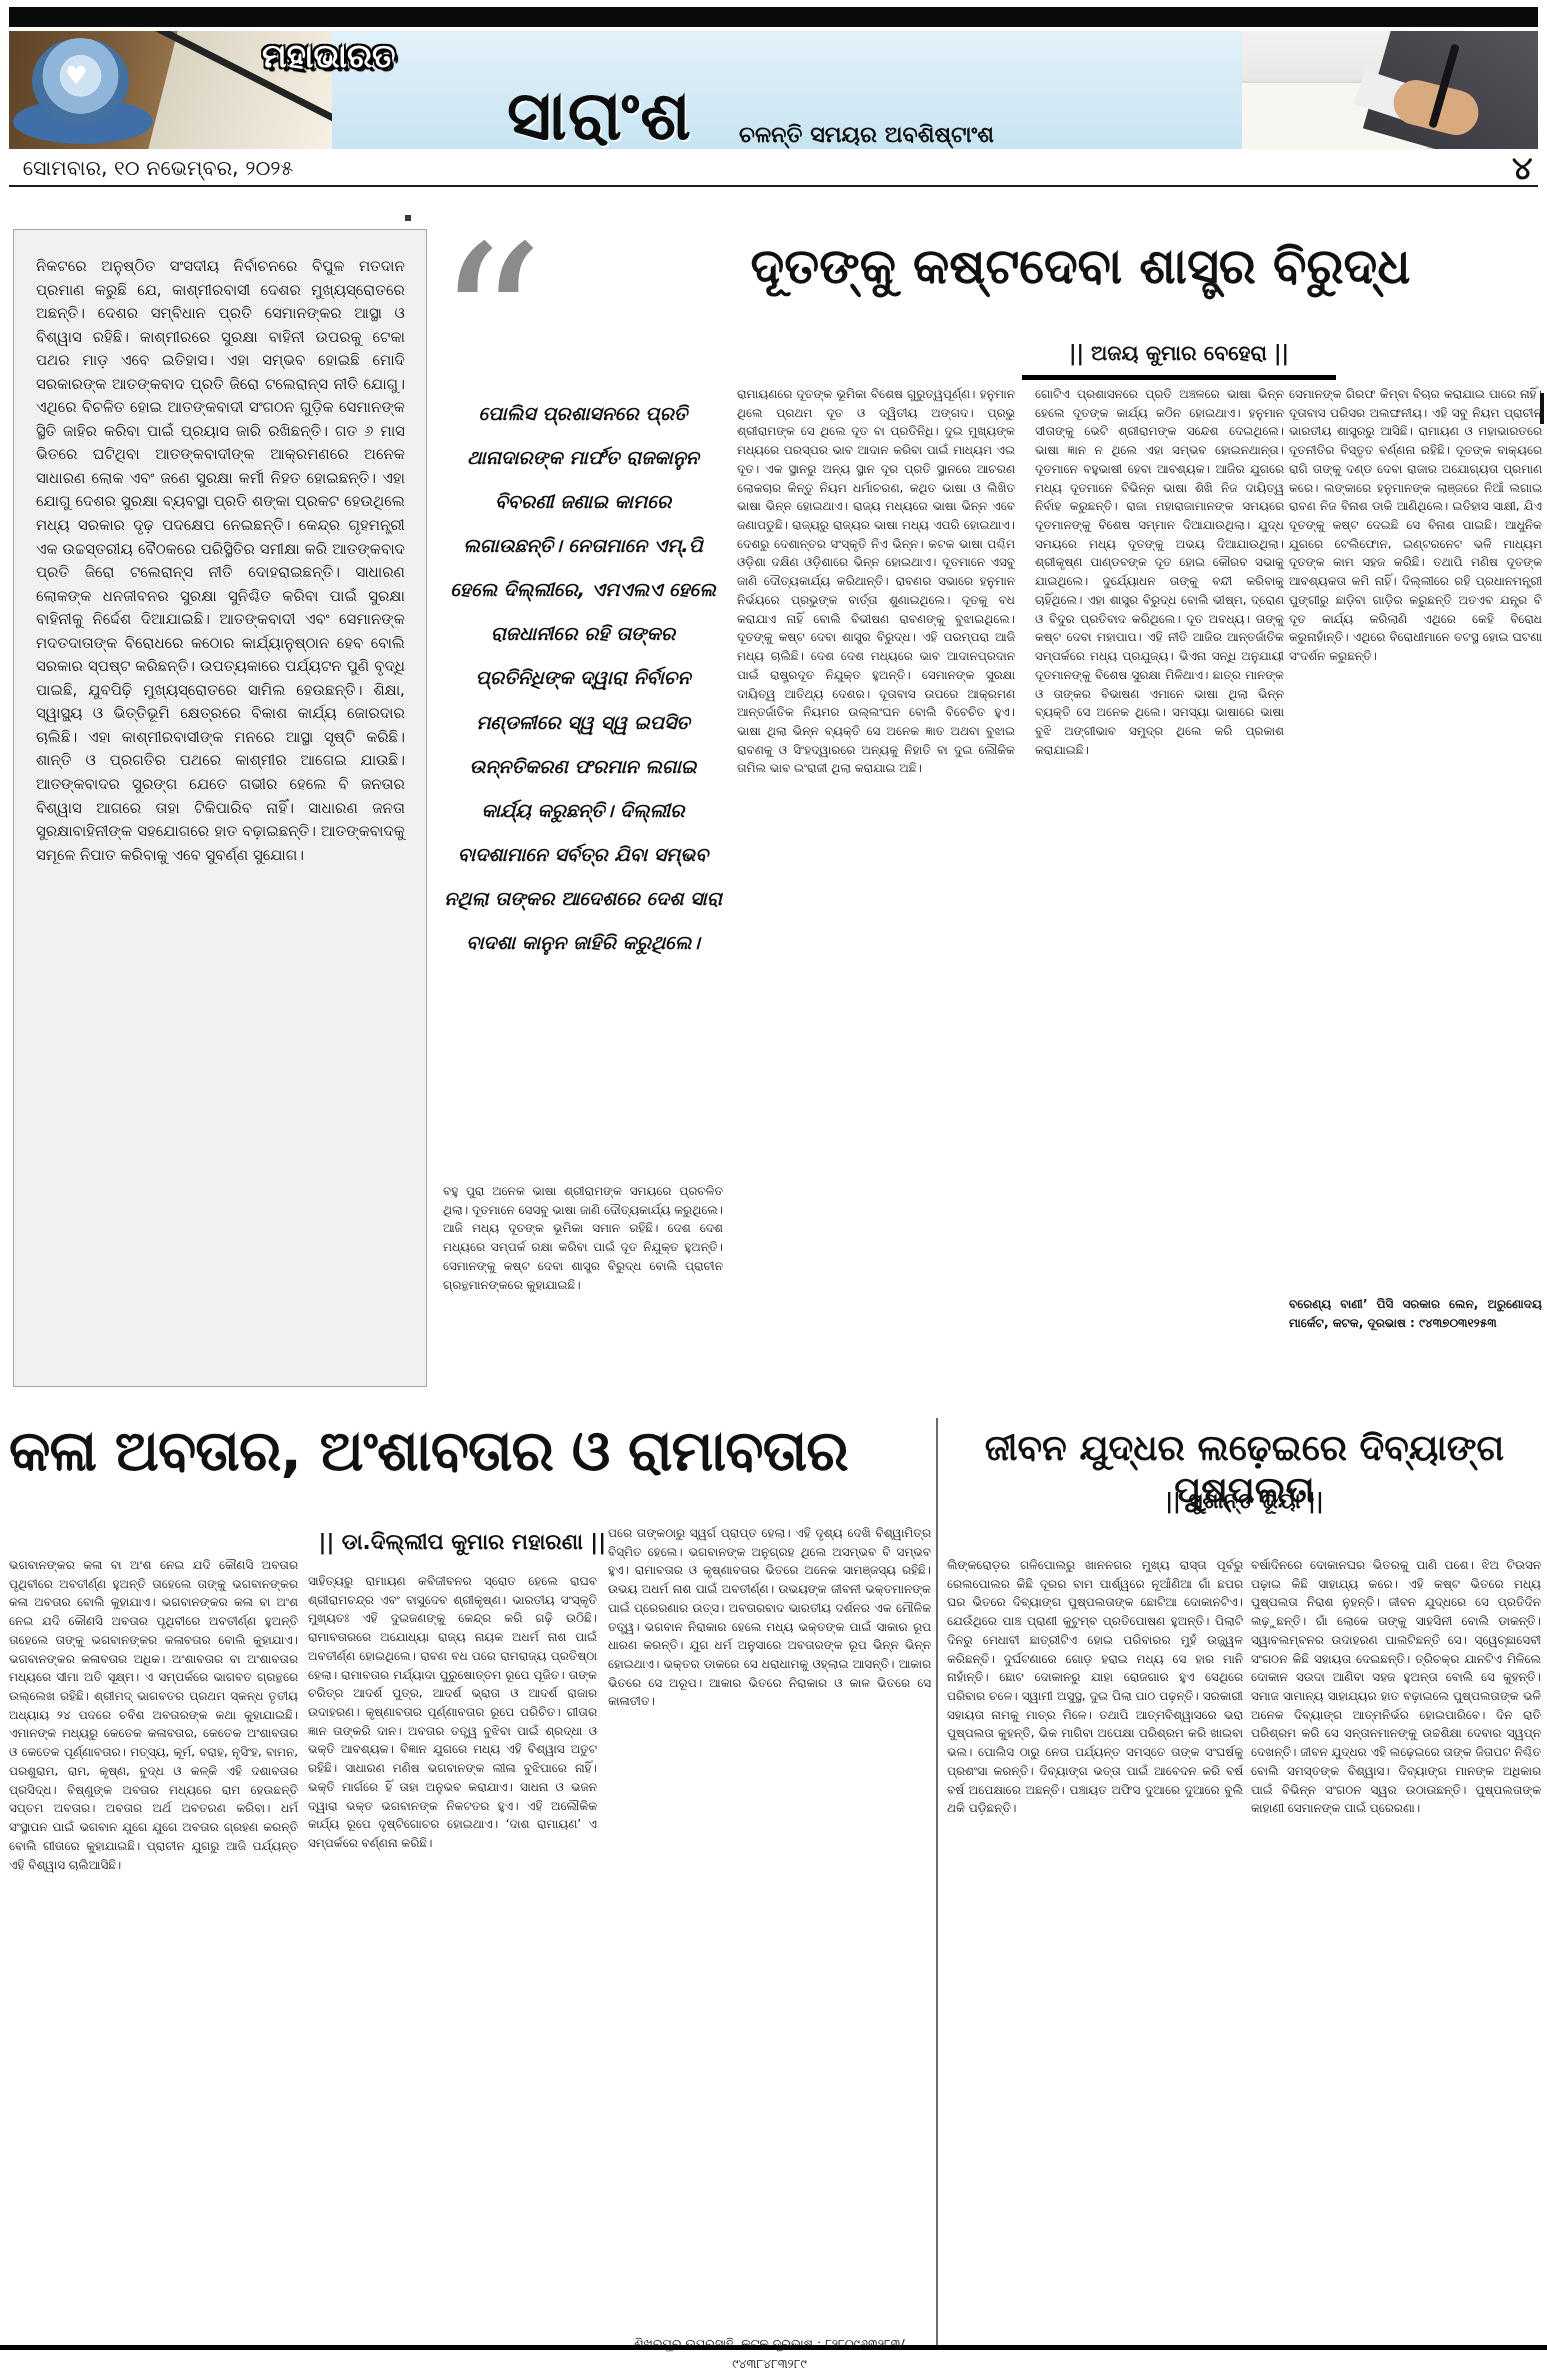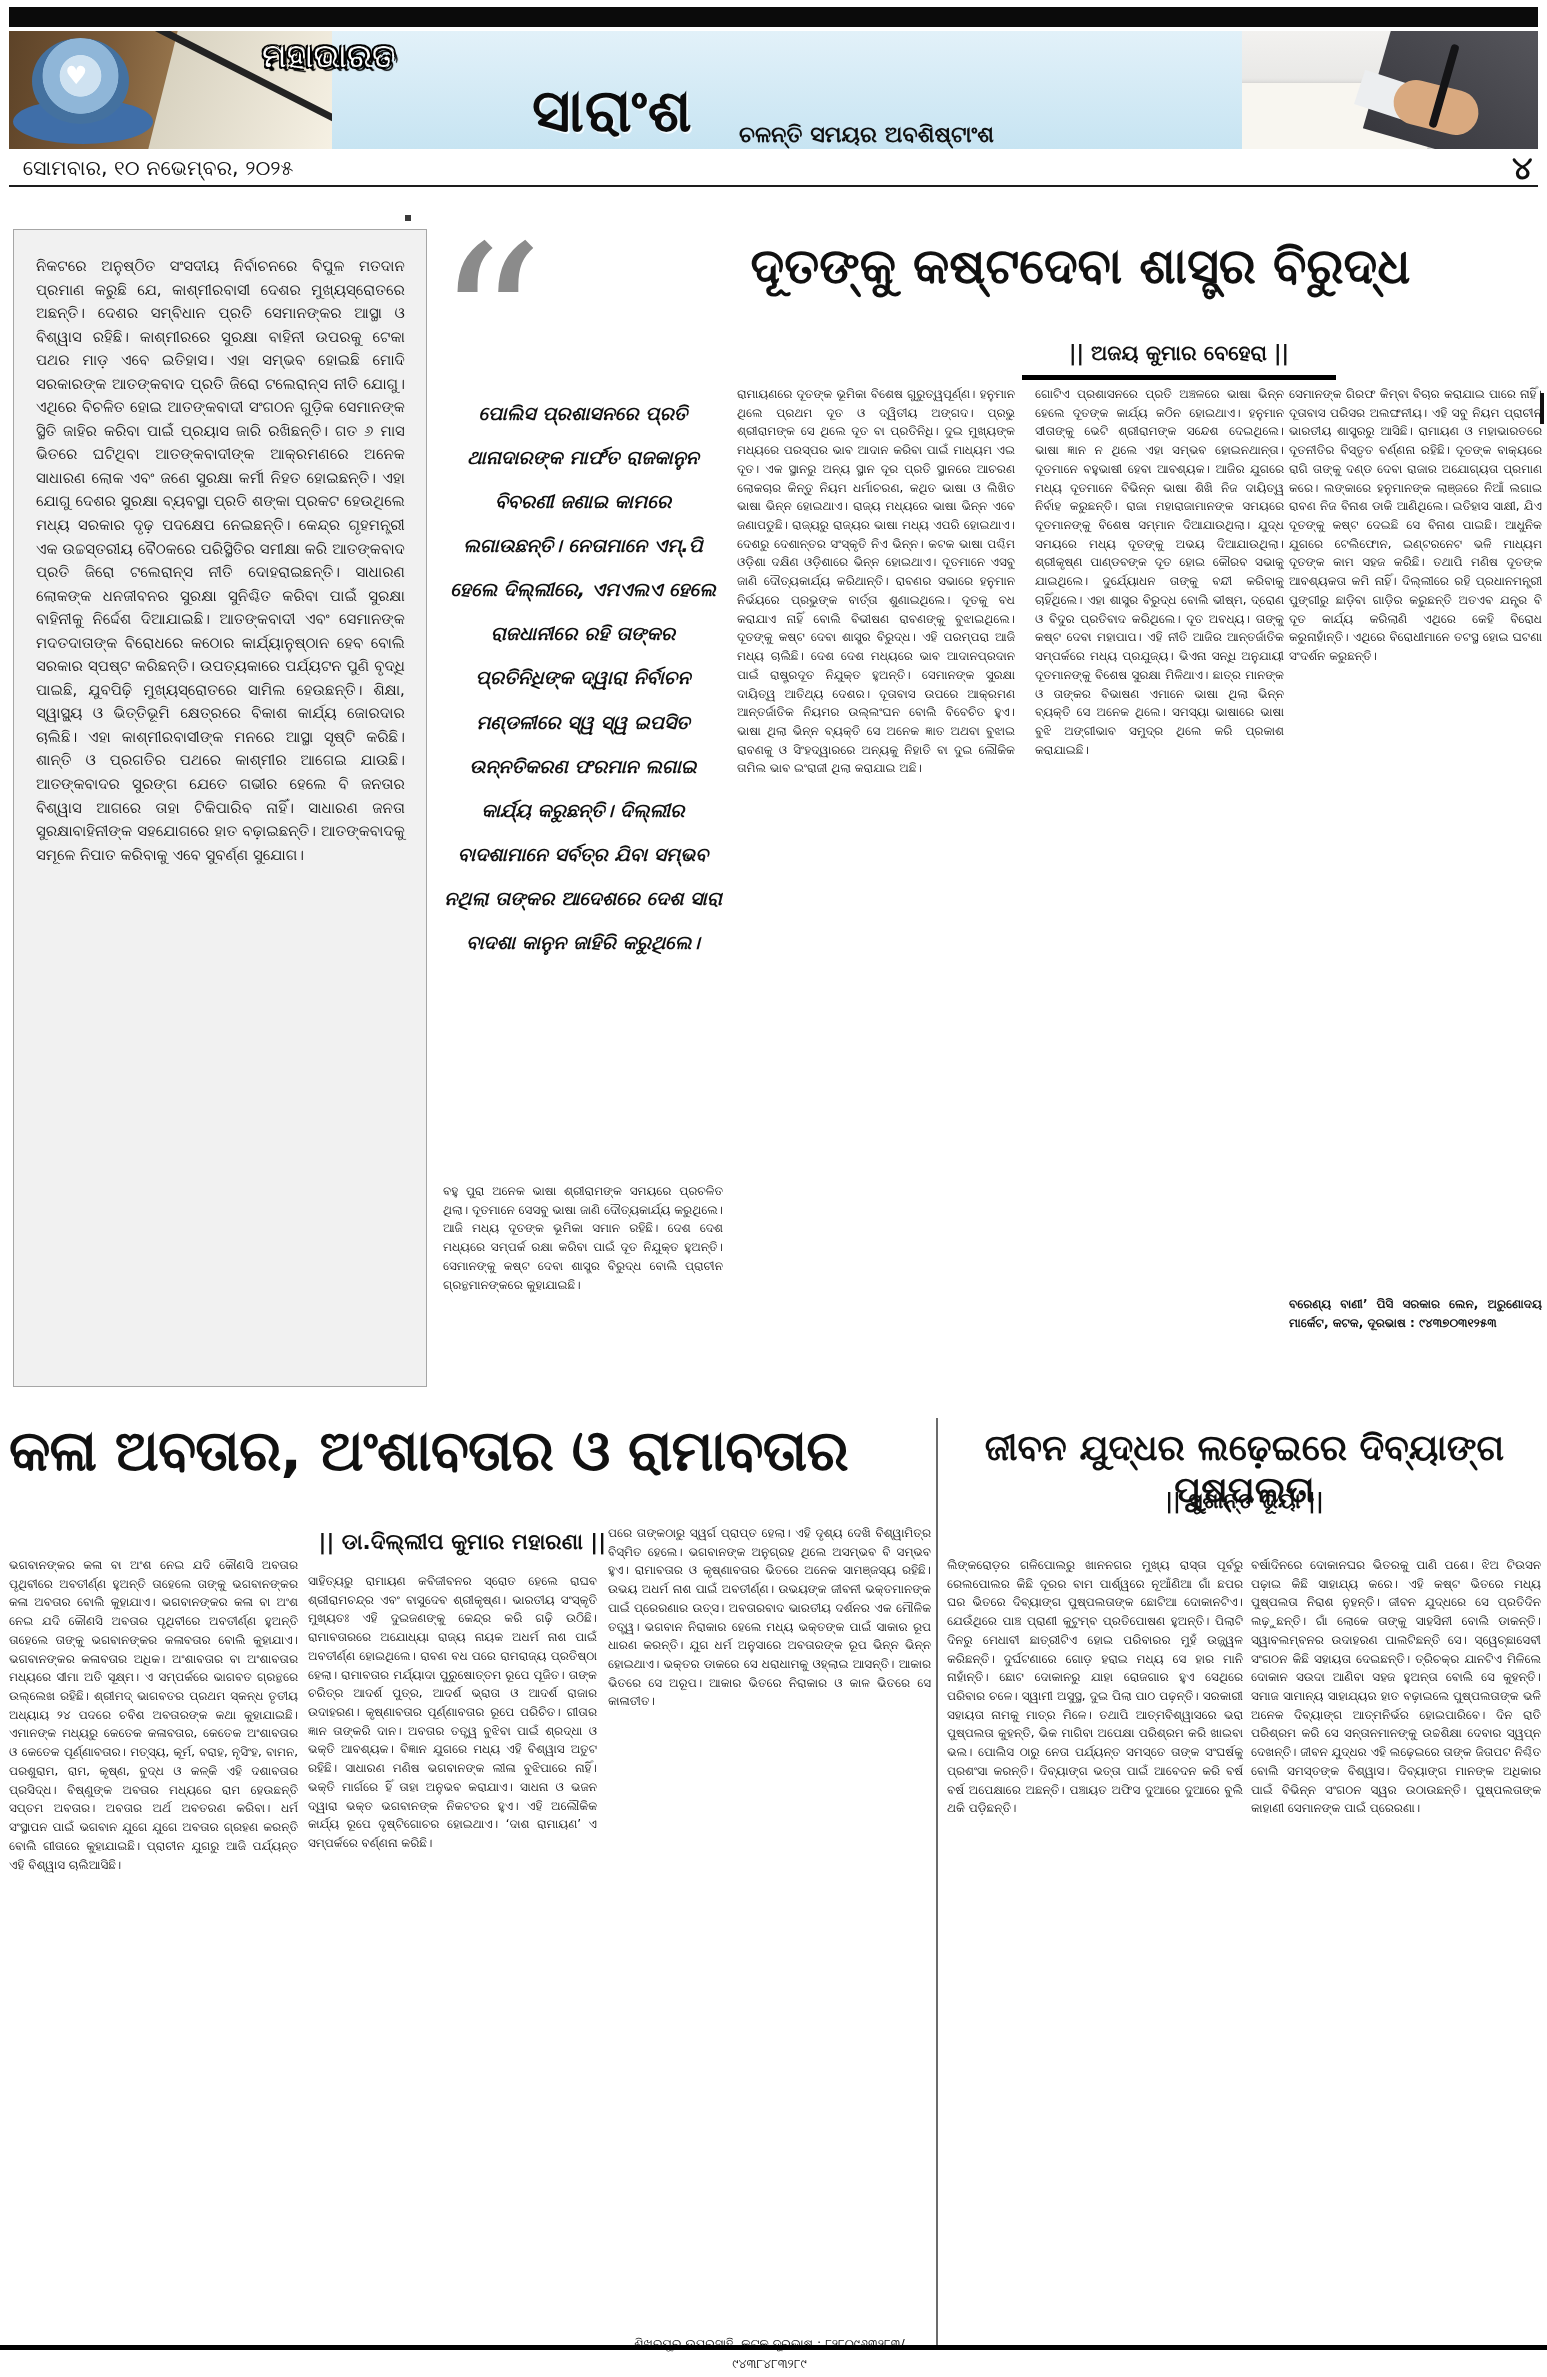--- a/index.html
+++ b/index.html
@@ -16,23 +16,23 @@
   .pen-left{position:absolute;left:134px;top:39px;width:206px;height:7.2px;background:#232323;border-radius:3.6px;transform:rotate(27deg);}
   .saucer{position:absolute;left:3.6px;top:68px;width:140px;height:45px;background:#3f6ea8;border-radius:50%;}
   .cup{position:absolute;left:23px;top:7.2px;width:97px;height:86px;border-radius:50%;background:radial-gradient(circle at 50% 44%,#cfe2f1 0 30%,#8fb6d8 31% 55%,#44719f 56% 100%);}
   .heart{position:absolute;left:56px;top:32px;color:#fff;font-size:25px;line-height:1;}
   .photo-right{right:0;top:0;width:296px;height:118px;overflow:hidden;background:linear-gradient(180deg,#f2f1ef,#dcdcda);}
   .paper{position:absolute;left:-27px;bottom:-5.4px;width:75%;height:60%;background:#f8f6f0;transform:skewX(-18deg);box-shadow:0 0 5.4px rgba(0,0,0,.15);}
   .arm{position:absolute;right:-43px;top:-25px;width:68%;height:130%;background:linear-gradient(200deg,#5a5a60,#38383e);transform:rotate(16deg);}
   .cuff{position:absolute;right:115px;top:48px;width:65px;height:36px;background:#eceef0;transform:rotate(18deg);}
   .hand{position:absolute;right:59px;top:54px;width:86px;height:45px;background:#d9a97f;border-radius:23px;transform:rotate(14deg);}
   .pen-right{position:absolute;right:90px;top:12.6px;width:8px;height:86px;background:#141416;transform:rotate(16deg);border-radius:3.6px;}
-  .masthead{left:253px;top:5.4px;font-size:33px;font-weight:400;color:#fff;
+  .masthead{left:253px;top:5.4px;font-size:33px;font-weight:700;color:#fff;
     text-shadow:-1.8px -1.8px 0 #000,1.8px -1.8px 0 #000,-1.8px 1.8px 0 #000,1.8px 1.8px 0 #000,3.6px 3.6px 0.9px #000;}
-  .banner-title{left:523px;top:45px;font-size:59px;font-weight:800;color:#0c0c0c;letter-spacing:0.9px;text-shadow:1.8px 1.8px 0 #f2fafe;text-align:right;}
+  .banner-title{left:498px;top:45px;font-size:68px;font-weight:800;color:#0c0c0c;letter-spacing:0.9px;text-shadow:1.8px 1.8px 0 #f2fafe;text-align:right;}
   .banner-subtitle{left:730px;top:90px;font-size:22.4px;font-weight:700;color:#101010;}
   
   .date-row{left:9px;top:151px;width:1529px;height:34px;border-bottom:2.7px solid #1d1d1d;}
   .date-text{position:absolute;left:1.8px;top:5.4px;font-size:20.6px;font-weight:500;margin-left:12px;}
   .page-num{position:absolute;right:5.4px;top:-1.8px;font-size:32px;font-weight:800;}
   
   .editorial{left:13.4px;top:229px;width:414px;height:1158px;background:#f1f1f1;border:1.8px solid #a6a6a6;box-sizing:border-box;padding:25px 21.5px;overflow:hidden;}
   .editorial h2{margin:0 0 23px 0;text-align:center;font-size:42px;font-weight:800;}
   .editorial .ed-body{font-size:15px;line-height:1.57;text-align:justify;font-weight:500;}
   .corner-dot{left:405px;top:215px;width:6.3px;height:6.3px;background:#3a3a3a;}

